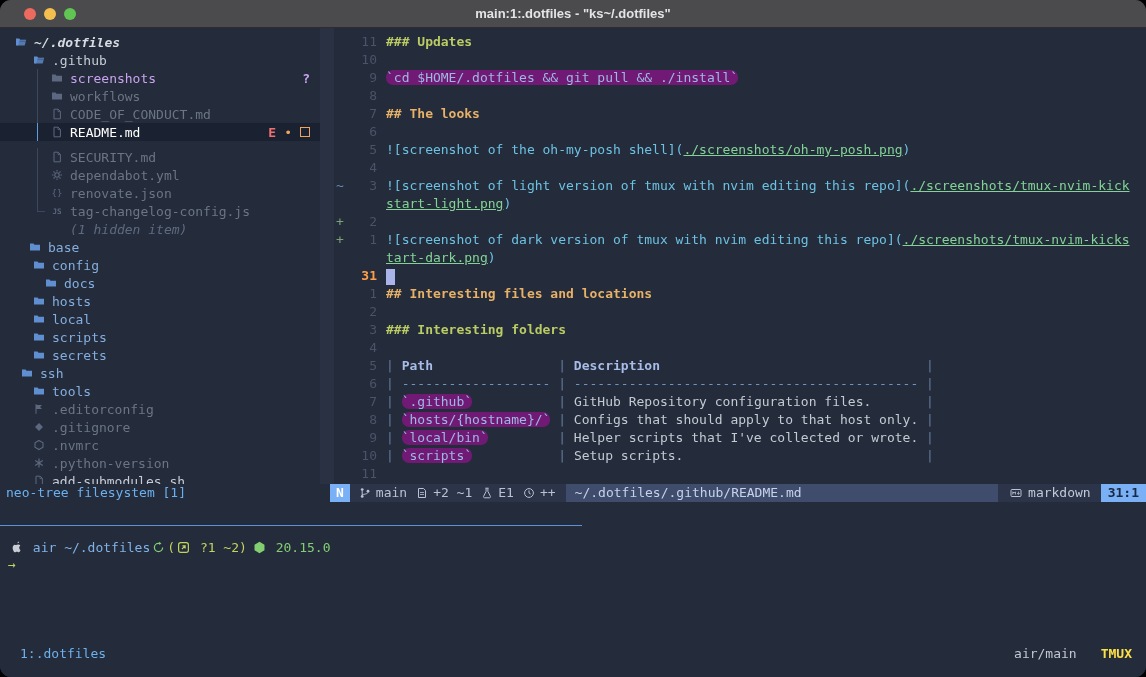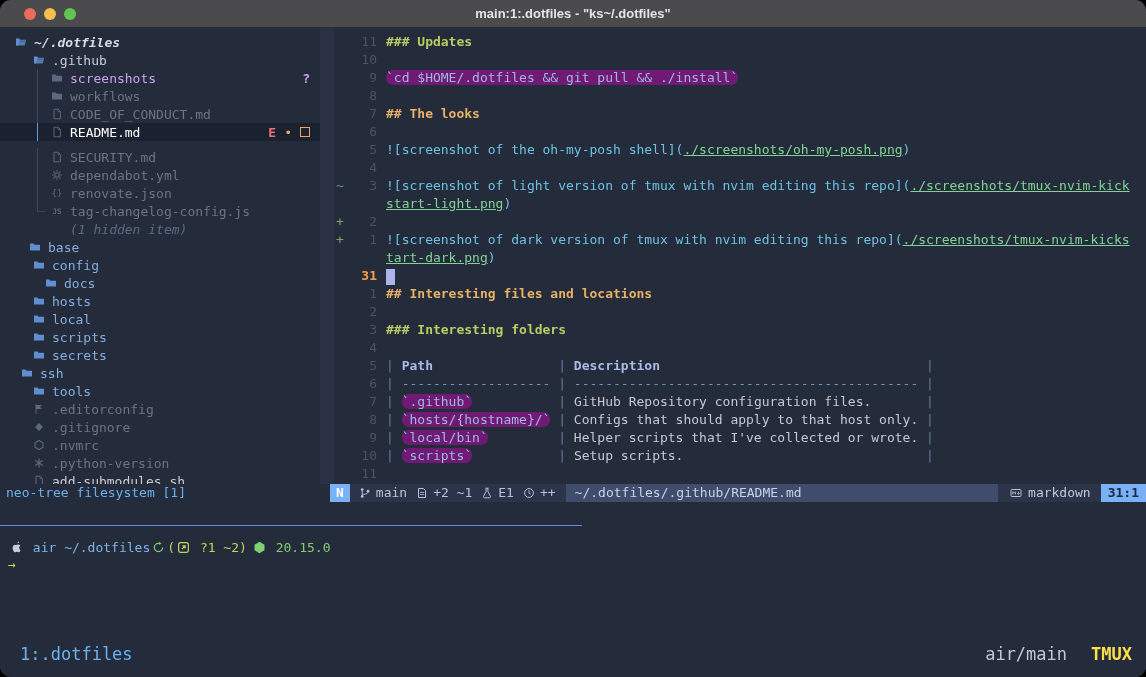--- a/index.html
+++ b/index.html
@@ -70,22 +70,22 @@
   .path-chip{background:#3f4c6c;color:#c6d2ec;padding:0 9px;flex:1;margin-left:10px;margin-right:12px;white-space:pre;overflow:hidden;}
   .ft-type{display:flex;align-items:center;gap:5px;flex:none;color:#c2cad8;}
   .pos-badge{background:#7ab0f5;color:#1c2742;font-weight:bold;padding:0 7px;margin-left:10px;flex:none;}
   
   .divider{position:absolute;left:0;top:497px;width:582px;height:1px;background:#5d92d8;}
   .prompt{position:absolute;left:8px;top:510px;height:18px;display:flex;align-items:center;font-size:13px;white-space:pre;}
   .p-blue{color:#7fb3e8;} .p-lime{color:#c3d35f;} .p-green{color:#82cf72;} .p-gray{color:#c9ced6;}
   .p-ico{display:inline-flex;align-items:center;margin:0 2px;}
   .p-ico svg{width:13px;height:13px;}
   .prompt-arrow{position:absolute;left:8px;top:528px;height:18px;font-size:13px;color:#c3d35f;line-height:18px;}
-  .tmuxbar{position:absolute;left:0;top:618px;right:0;height:18px;display:flex;align-items:flex-end;
-    justify-content:space-between;padding:0 14px 0 20px;font-size:17px;box-sizing:border-box;}
+  .tmuxbar{position:absolute;left:0;top:618px;right:0;height:18px;display:flex;align-items:flex-start;
+    justify-content:space-between;padding:0 14px 0 20px;font-size:13px;box-sizing:border-box;}
   .tm-left{color:#6cb1ef;}
   .tm-right{display:flex;gap:24px;}
   .tm-session{color:#c3c8d0;}
   .tm-flag{color:#fde047;font-weight:bold;}
 </style>
 </head>
 <body>
 
 <div class="window">
   <div class="titlebar">

